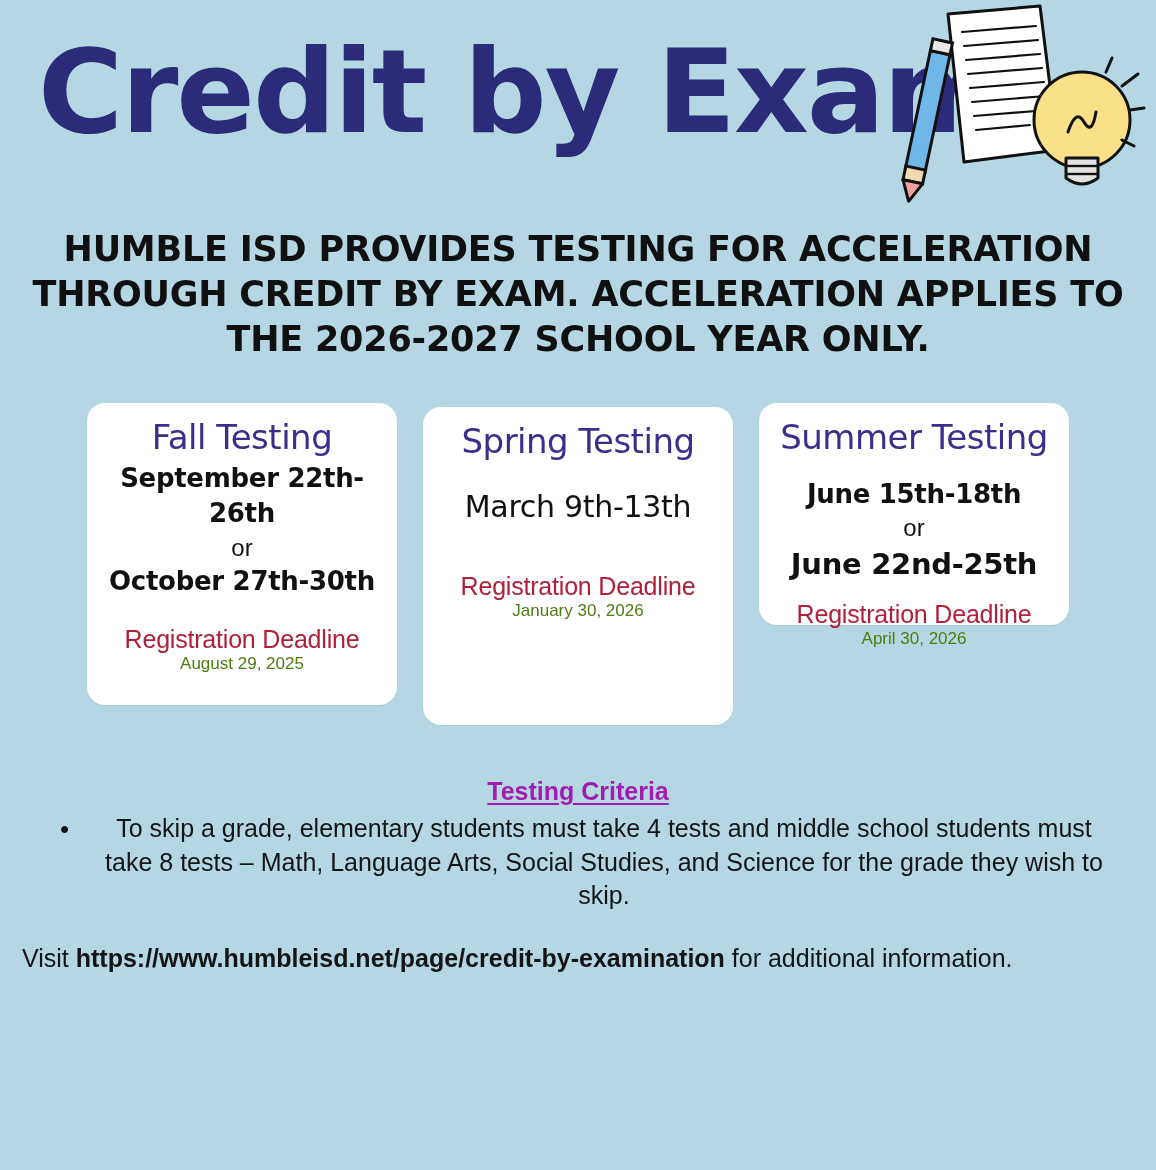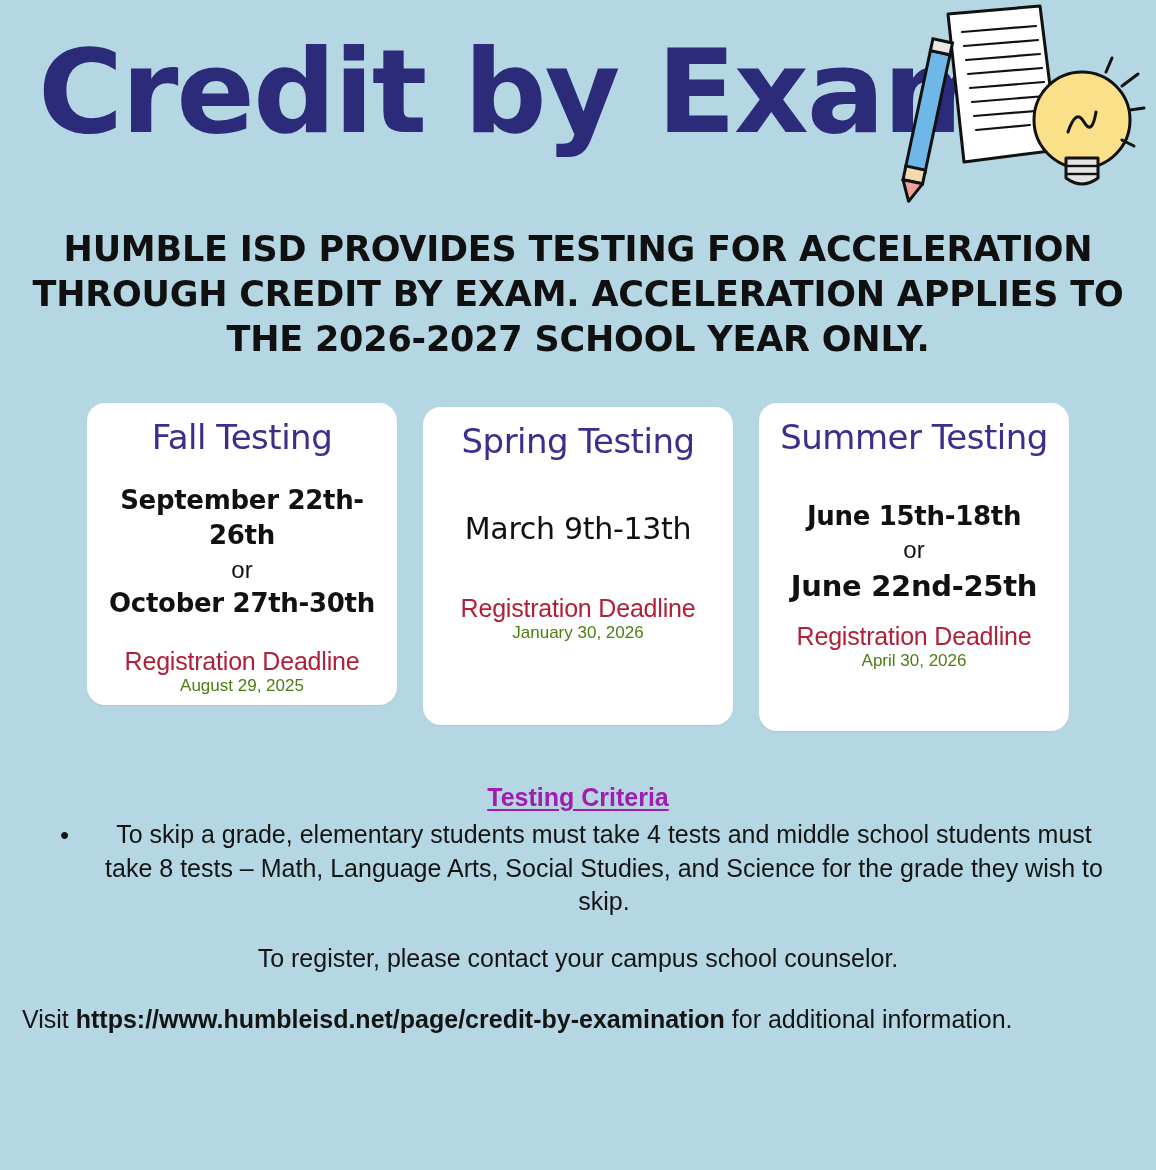--- a/index.html
+++ b/index.html
@@ -68,28 +68,28 @@
     background: #ffffff;
     border-radius: 18px;
     width: 310px;
     box-sizing: border-box;
     padding: 14px 12px 20px 12px;
     text-align: center;
     box-shadow: 0 1px 2px rgba(0,0,0,0.06);
   }
   .card.fall { height: 302px; }
   .card.spring { height: 318px; margin-top: 4px;}
-  .card.summer { height: 328px; }
+  .card.summer { height: 222px; }
 
   .card-title {
     font-family: "DejaVu Sans", sans-serif;
     font-weight: 400;
     font-size: 34px;
     color: #3b2e8c;
-    margin-bottom: 26px;
+    margin-bottom: 4px;
     letter-spacing: -0.5px;
   }
   .card-dates {
     color: #111111;
     font-size: 26px;
     line-height: 1.35;
   }
   .card-dates .d {
     font-weight: 700;
     font-family: "DejaVu Sans", sans-serif;
@@ -273,18 +273,17 @@
 </div>
 
 <div class="criteria">
   <div class="section-heading">Testing Criteria</div>
   <ul class="bullets">
     <li>To skip a grade, elementary students must take 4 tests and middle school students must take 8 tests – Math, Language Arts, Social Studies, and Science for the grade they wish to skip.</li>
   </ul>
 </div>
 
 <div class="registration">
-  <div class="line">To register, please contact your campus school counselor.</div>
 </div>
 
 <div class="visit">
   <span>Visit </span><b>https://www.humbleisd.net/page/credit-by-examination</b><span> for additional information.</span>
 </div>
 
 </body></html>

